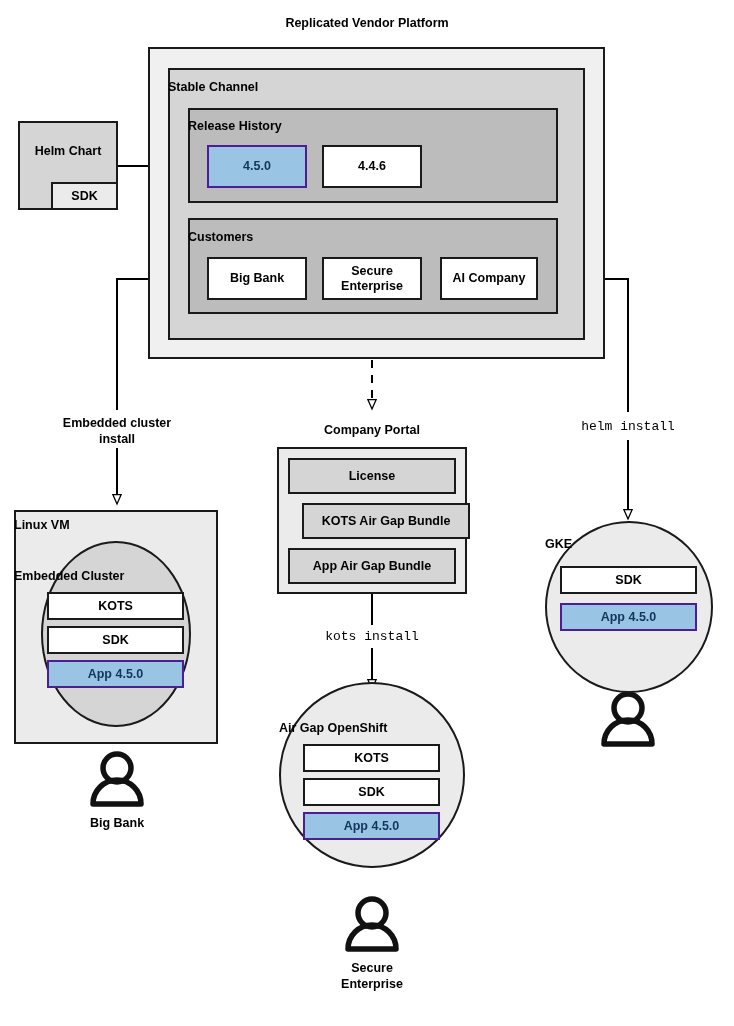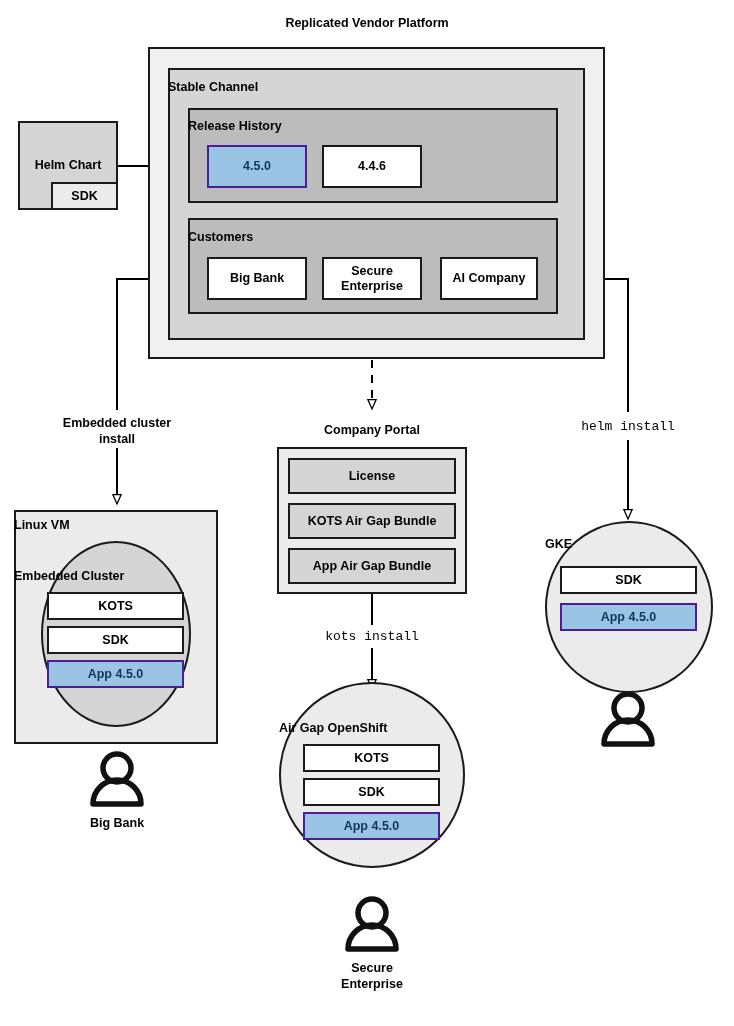--- a/index.html
+++ b/index.html
@@ -199,34 +199,34 @@
   <div class="node box-white" style="left:322px; top:145px; width:100px; height:43px;">4.4.6</div>
 
   <div class="node box-section" style="left:188px; top:218px; width:370px; height:96px;"></div>
   <div class="section-title" style="left:188px; top:230px; width:370px;">Customers</div>
 
   <div class="node box-white" style="left:207px; top:257px; width:100px; height:43px;">Big Bank</div>
   <div class="node box-white" style="left:322px; top:257px; width:100px; height:43px; white-space:pre-line;">Secure
 Enterprise</div>
   <div class="node box-white" style="left:440px; top:257px; width:98px; height:43px;">AI Company</div>
 
-  <div class="node box-grayfill" style="left:18px; top:121px; width:100px; height:89px; align-items:flex-start; padding-top:35px;">Helm Chart</div>
+  <div class="node box-grayfill" style="left:18px; top:121px; width:100px; height:89px; align-items:flex-start; padding-top:21px;">Helm Chart</div>
   <div class="node box-lightfill" style="left:51px; top:182px; width:67px; height:28px;">SDK</div>
 
   <div class="plain-label" style="left:37px; top:415px; width:160px;">Embedded cluster
 install</div>
 
   <div class="mono-label" style="left:548px; top:419px; width:160px;">helm install</div>
 
   <div class="mono-label" style="left:292px; top:629px; width:160px;">kots install</div>
 
   <div class="title-text" style="left:272px; top:423px; width:200px;">Company Portal</div>
   <div class="node box-lightfill" style="left:277px; top:447px; width:190px; height:147px;"></div>
   <div class="node box-grayfill" style="left:288px; top:458px; width:168px; height:36px;">License</div>
-  <div class="node box-grayfill" style="left:288px; top:503px; width:168px; height:36px;">KOTS Air Gap Bundle</div>
+  <div class="node box-grayfill" style="left:302px; top:503px; width:168px; height:36px;">KOTS Air Gap Bundle</div>
   <div class="node box-grayfill" style="left:288px; top:548px; width:168px; height:36px;">App Air Gap Bundle</div>
 
   <div class="node box-lightfill" style="left:14px; top:510px; width:204px; height:234px;"></div>
   <div class="section-title" style="left:14px; top:518px; width:204px;">Linux VM</div>
   <div class="ellipse ellipse-gray" style="left:41px; top:541px; width:150px; height:186px;"></div>
   <div class="section-title" style="left:14px; top:569px; width:204px;">Embedded Cluster</div>
   <div class="node box-white" style="left:47px; top:592px; width:137px; height:28px;">KOTS</div>
   <div class="node box-white" style="left:47px; top:626px; width:137px; height:28px;">SDK</div>
   <div class="node box-blue" style="left:47px; top:660px; width:137px; height:28px;">App 4.5.0</div>
 

